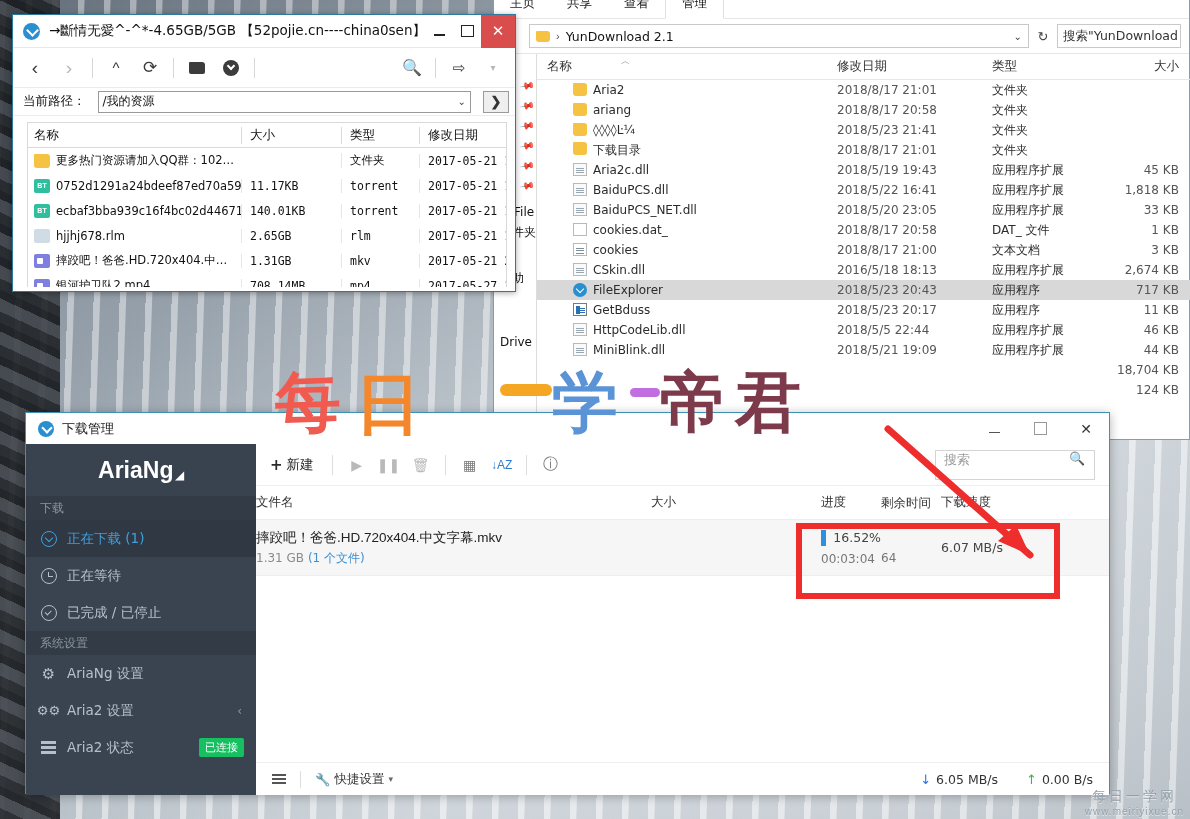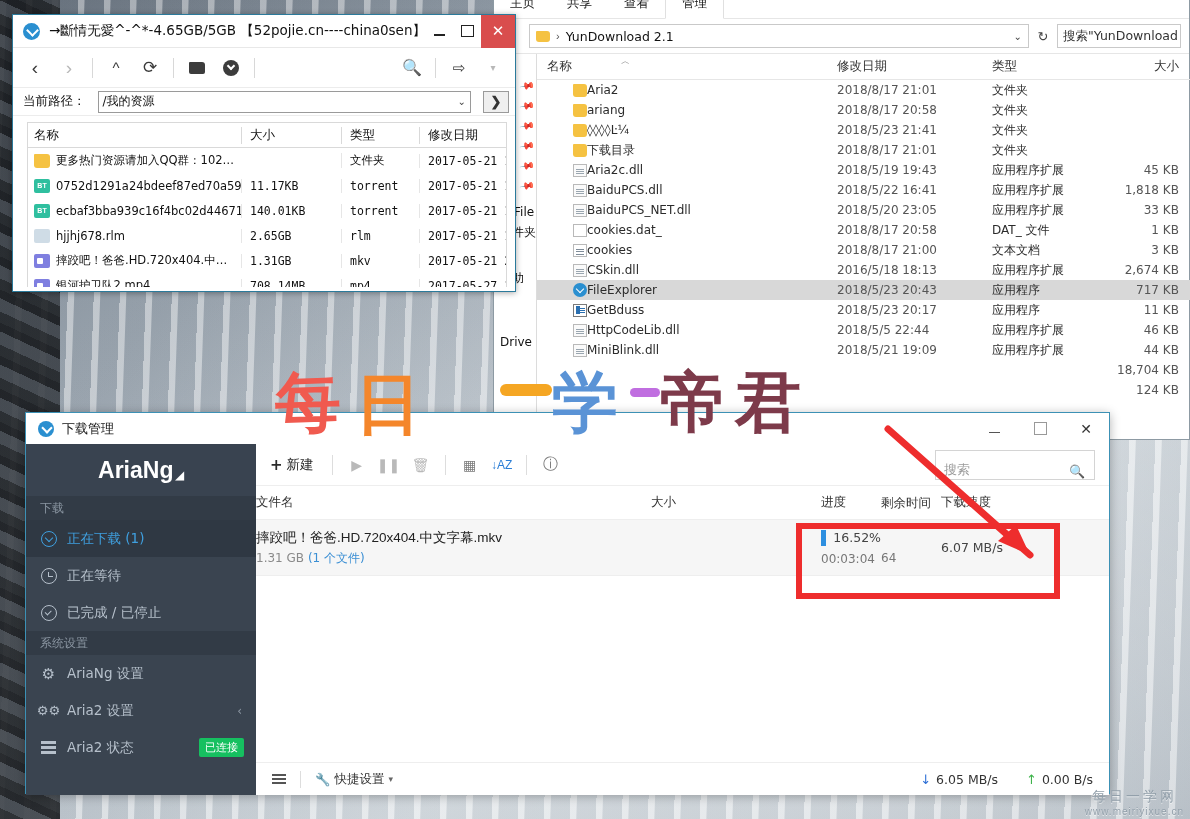--- a/index.html
+++ b/index.html
@@ -154,21 +154,21 @@
         font-family:"DejaVu Sans","Liberation Sans",sans-serif; position:relative;}
   #win-ex .x-name{ width:290px; }
   #win-ex .x-date{ width:155px; }
   #win-ex .x-type{ width:125px; }
   #win-ex .x-size{ flex:1; text-align:right; padding-right:12px; }
   #win-ex .sortcaret{ position:absolute; left:84px; top:-3px; font-size:9px; color:#888;}
   #win-ex .frow{ height:20px; display:flex; align-items:center; }
   #win-ex .frow.sel{ background:#d8d8d8; }
   #win-ex .frow > div{ font-size:12px; color:#2b2b2b; padding-left:10px;
         font-family:"DejaVu Sans","Liberation Sans",sans-serif; white-space:nowrap; overflow:hidden;}
-  #win-ex .frow .x-name{ display:flex; align-items:center; padding-left:36px;}
+  #win-ex .frow .x-name{ display:flex; align-items:flex-start; gap:6px; padding-left:36px;}
   #win-ex .frow .x-size{ text-align:right; padding-right:12px; color:#555;}
   #win-ex .frow .x-date{ color:#555; }
   .xi{width:14px;height:13px;flex:0 0 auto;}
   .xi.folder{background:#f5c242;border-radius:1px 3px 3px 3px;}
   .xi.dll{background:#fafafa;border:1px solid #b9b9b9;position:relative;}
   .xi.dll::after{content:"";position:absolute;left:2px;top:3px;width:8px;height:6px;
     background:repeating-linear-gradient(0deg,#9aa6b0 0 1px,transparent 1px 2px);}
   .xi.dat{background:#fff;border:1px solid #b9b9b9;}
   .xi.txt{background:#fff;border:1px solid #b9b9b9;position:relative;}
   .xi.txt::after{content:"";position:absolute;left:2px;top:2px;width:8px;height:8px;
@@ -238,21 +238,21 @@
   #win-ng .ngtools .newbtn{
     display:flex;align-items:center;gap:4px;color:#2b2b2b;font-size:13.5px;padding-right:8px;
     font-family:"DejaVu Sans","Liberation Sans",sans-serif;}
   #win-ng .ngtools .plus{font-size:15px;font-weight:bold;}
   #win-ng .ngtools .vs{width:1px;height:20px;background:#ddd;margin:0 6px;}
   #win-ng .tbi{width:28px;height:28px;display:flex;align-items:center;justify-content:center;color:#b9b9b9;font-size:14px;}
   #win-ng .tbi.blue{color:#2d7fd6;}
   #win-ng .tbi.grey{color:#7b7b7b;}
   #win-ng .ngtools .spacer{flex:1;}
   #win-ng .ngsearch{
-    width:160px;height:30px;border:1px solid #d4d4d4;display:flex;align-items:flex-end;
+    width:160px;height:30px;border:1px solid #d4d4d4;display:flex;align-items:flex-start;
     padding:0 8px; font-size:13px;color:#9a9a9a;
     font-family:"DejaVu Sans","Liberation Sans",sans-serif;
   }
   #win-ng .ngsearch .sp{flex:1;}
   #win-ng .ngsearch .mag{color:#7b7b7b;font-size:13px;}
 
   #win-ng .ghead{ height:34px; display:flex; align-items:center; border-bottom:1px solid #eee;
                   font-size:12.5px; color:#333; font-family:"DejaVu Sans","Liberation Sans",sans-serif;}
   #win-ng .g-file{ width:395px; }
   #win-ng .g-size{ width:170px; }

